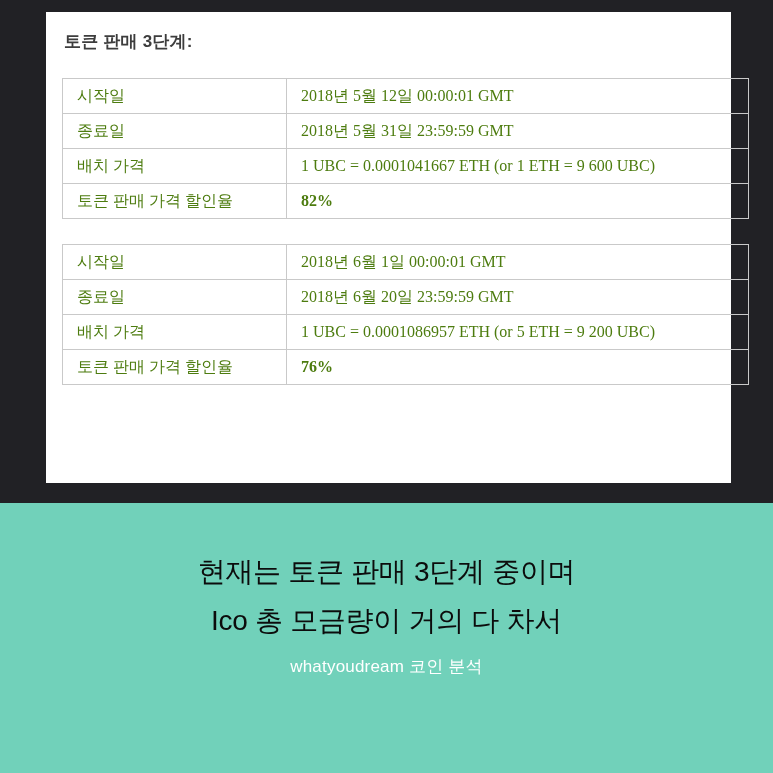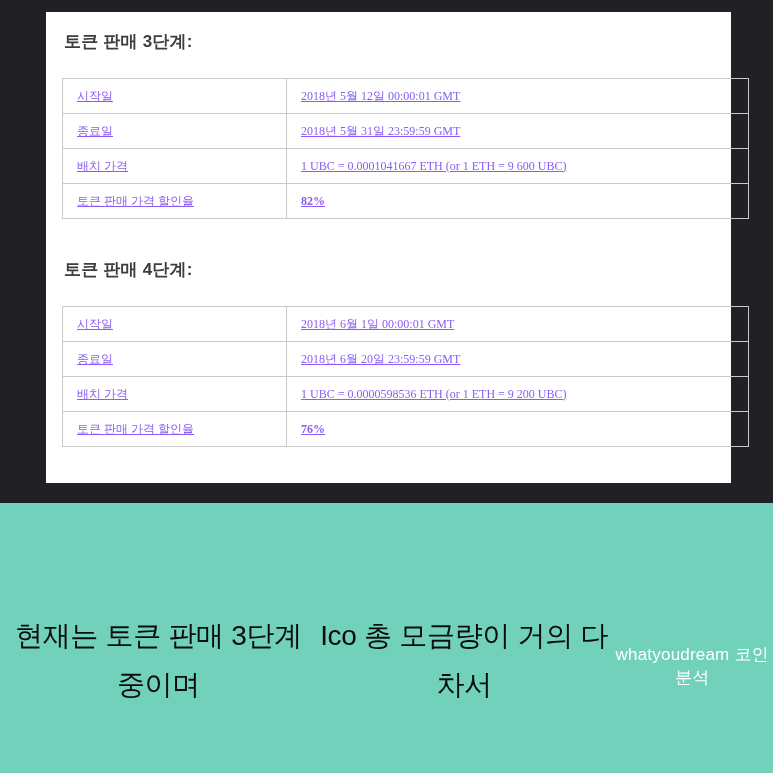--- a/index.html
+++ b/index.html
@@ -33,39 +33,38 @@
   table.sale-table{
     border-collapse:collapse;
     width:656px;
     margin-top:25px;
     table-layout:fixed;
   }
   table.sale-table td{
     border:1px solid #c9c9c9;
     height:34px;
     font-family:"Liberation Serif","DejaVu Serif",serif;
-    font-size:12px;color:#8b5cf6;
+    font-size:16px;color:#4d7c0f;
     padding:0 0 0 14px;
     vertical-align:middle;
     white-space:nowrap;
     overflow:hidden;
-    text-decoration:underline;
   }
   td.col-label{width:209px;}
   td.col-value{width:447px;}
   td.sans{
     font-family:"Liberation Sans","DejaVu Sans",sans-serif;
     font-size:15px;font-weight:700;color:#3d3d3d;
   }
 
   
   .bottom-section{
     position:absolute;left:0;top:503px;width:773px;height:270px;
     background:#71d1ba;
-    display:flex;align-items:center;
+    display:flex;flex-direction:column;align-items:center;
     box-sizing:border-box;
     padding-top:45px;
   }
   .caption-line{
     font-family:"Liberation Sans","DejaVu Sans",sans-serif;
     font-size:28px;color:#0c0c0c;
     line-height:48.5px;
     text-align:center;
     letter-spacing:-0.3px;
   }
@@ -101,35 +100,34 @@
             <td class="col-label">배치 가격</td>
             <td class="col-value">1 UBC = 0.0001041667 ETH (or 1 ETH = 9 600 UBC)</td>
           </tr>
           <tr>
             <td class="col-label">토큰 판매 가격 할인율</td>
             <td class="col-value sans">82%</td>
           </tr>
         </tbody>
       </table>
 
-      <div class="phase-title second">토큰 판매 4단계:</div>
 
       <table class="sale-table">
         <tbody>
           <tr>
             <td class="col-label">시작일</td>
             <td class="col-value">2018년 6월 1일 00:00:01 GMT</td>
           </tr>
           <tr>
             <td class="col-label">종료일</td>
             <td class="col-value">2018년 6월 20일 23:59:59 GMT</td>
           </tr>
           <tr>
             <td class="col-label">배치 가격</td>
-            <td class="col-value">1 UBC = 0.0000598536 ETH (or 1 ETH = 9 200 UBC)</td>
+            <td class="col-value">1 UBC = 0.0001086957 ETH (or 5 ETH = 9 200 UBC)</td>
           </tr>
           <tr>
             <td class="col-label">토큰 판매 가격 할인율</td>
             <td class="col-value sans">76%</td>
           </tr>
         </tbody>
       </table>
 
     </div>
   </div>

